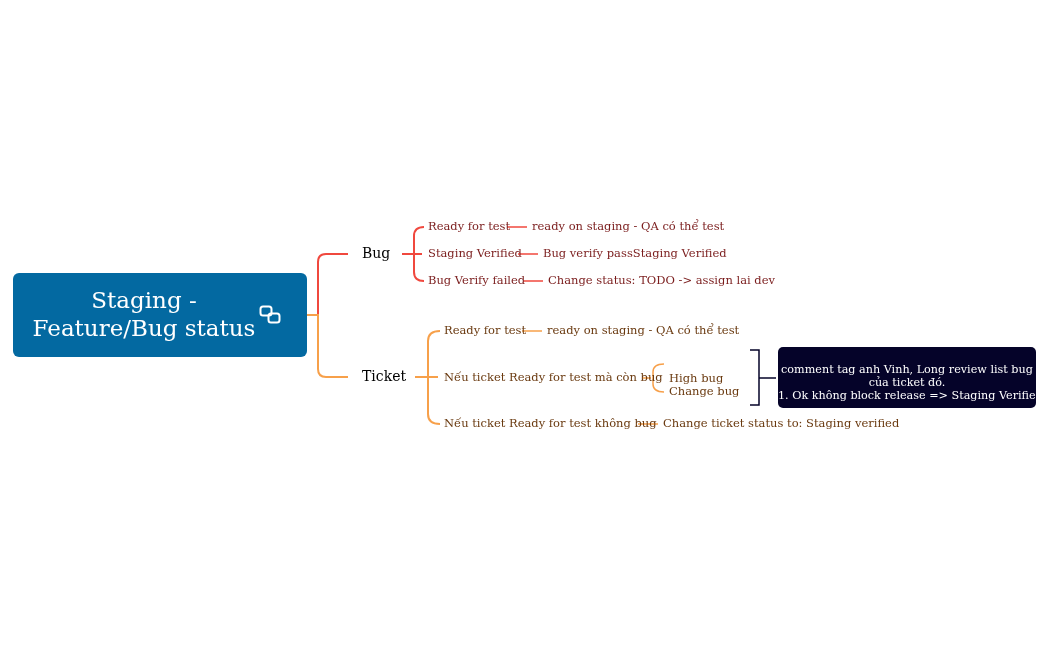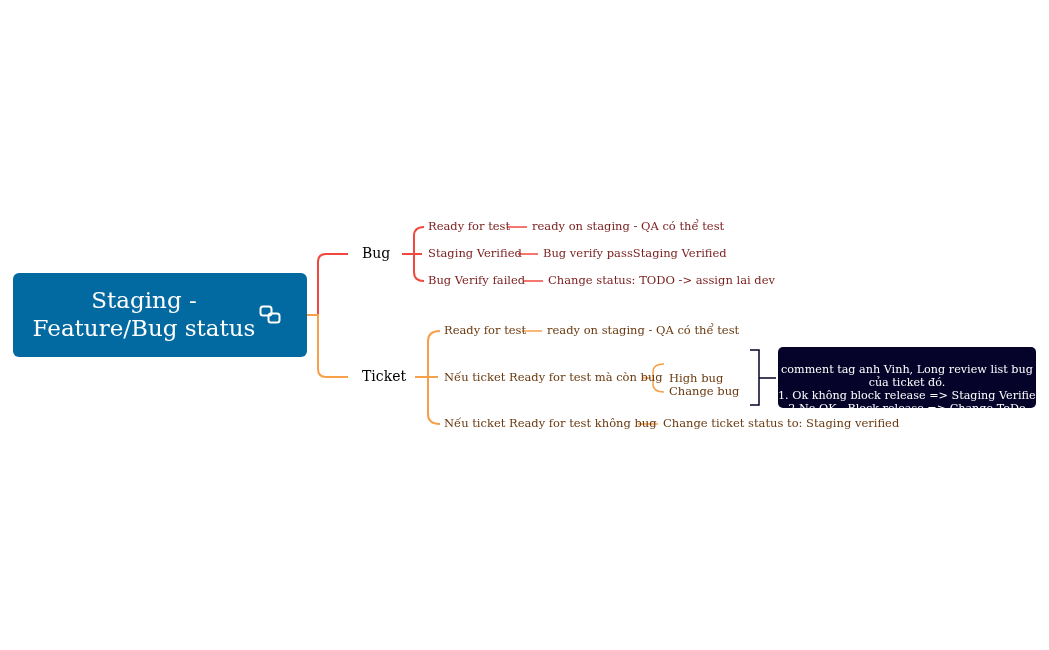--- a/index.html
+++ b/index.html
@@ -81,14 +81,13 @@
 <div class="abs tktxt" style="left:444px;top:370px;">Nếu ticket Ready for test mà còn bug</div>
 <div class="abs tktxt" style="left:669px;top:356px;margin-top:15px;">High bug</div>
 <div class="abs tktxt" style="left:669px;top:384px;">Change bug</div>
 <div class="abs tktxt" style="left:444px;top:416px;">Nếu ticket Ready for test không bug</div>
 <div class="abs tktxt" style="left:663px;top:416px;">Change ticket status to: Staging verified</div>
 
 <div class="note">
   <div>comment tag anh Vinh, Long review list bug</div>
   <div>của ticket đó.</div>
   <div>1. Ok không block release =&gt; Staging Verified</div>
-  <div>2 No OK - Block release =&gt; Change ToDo</div>
 </div>
 
 </body></html>

